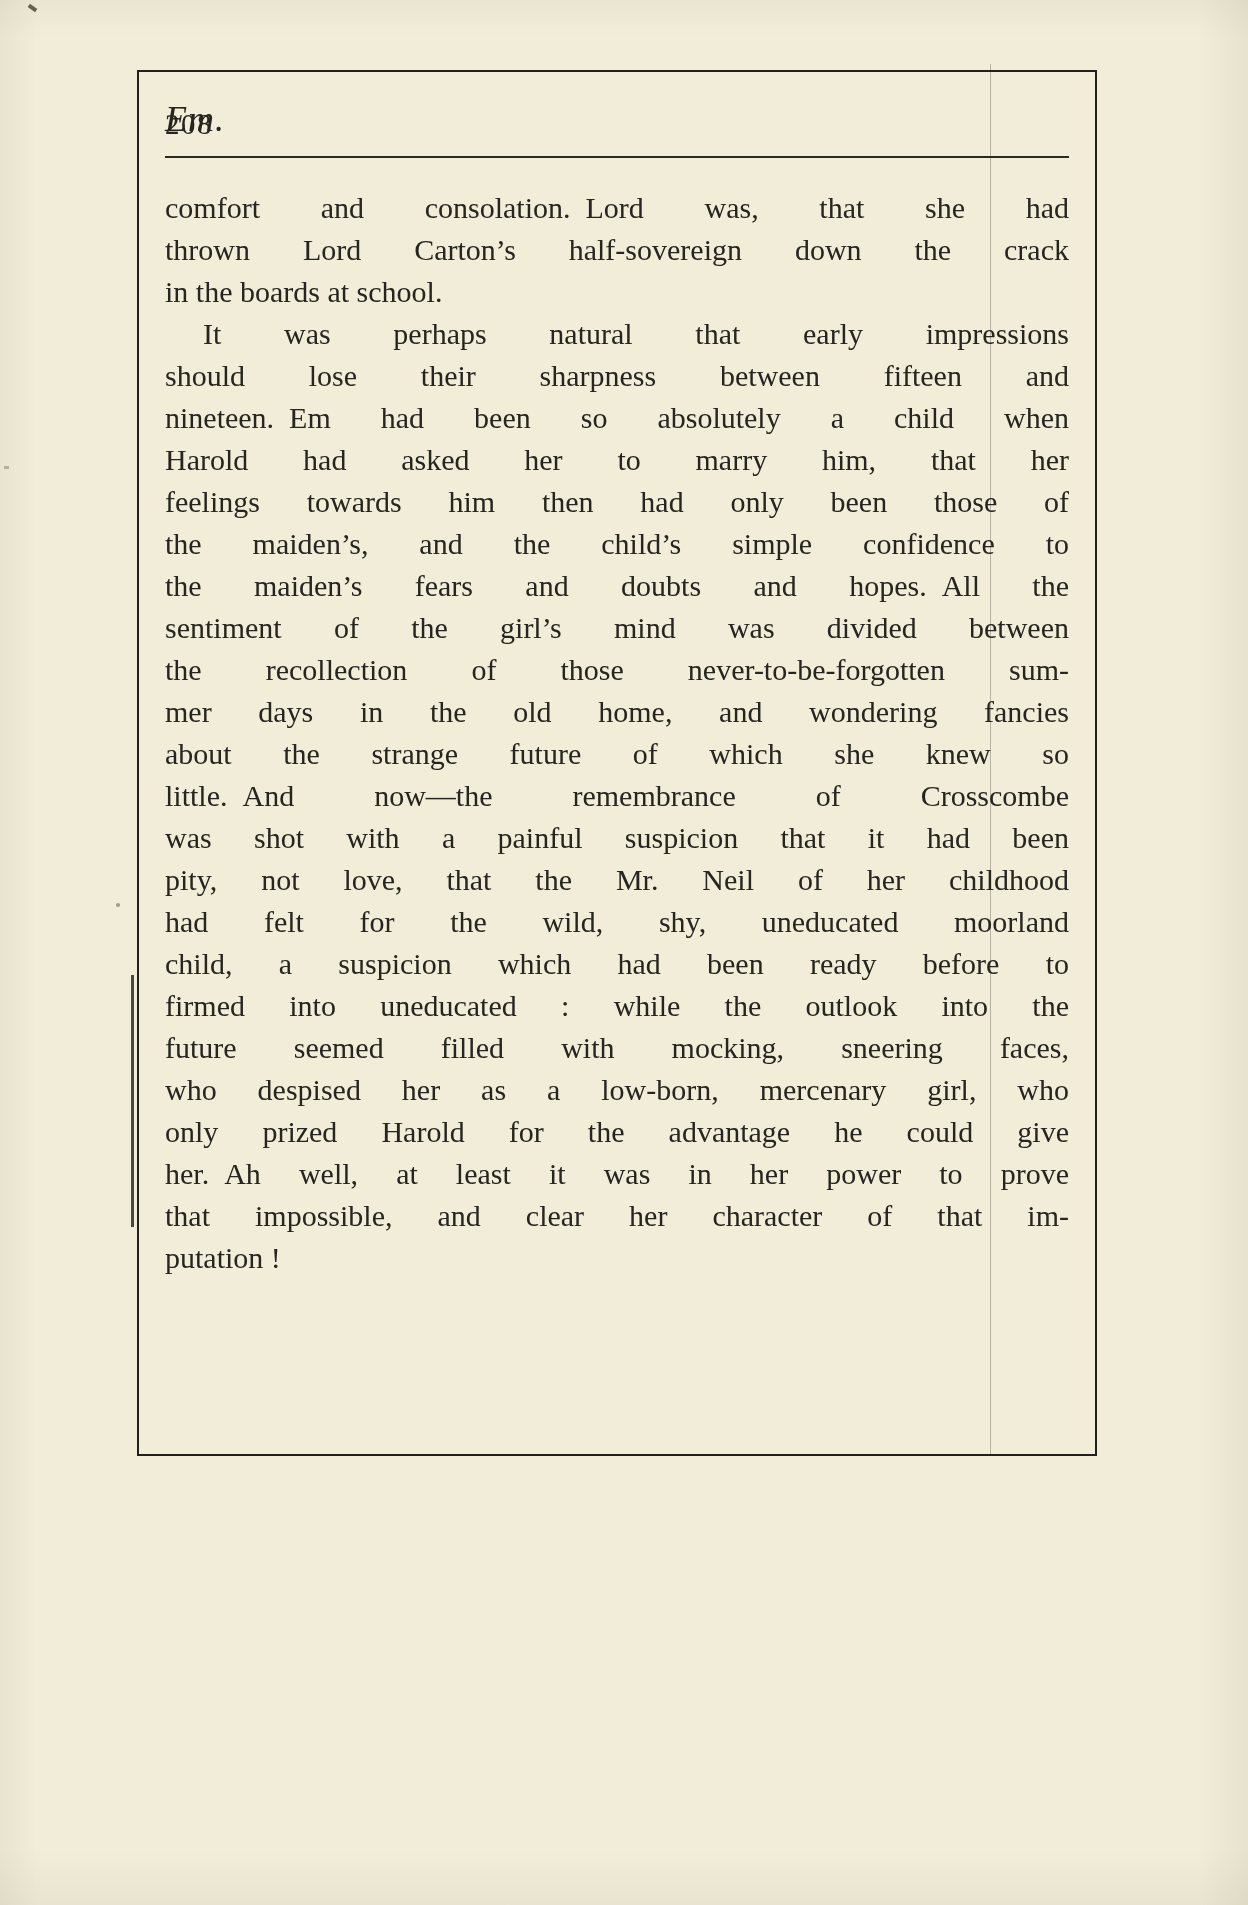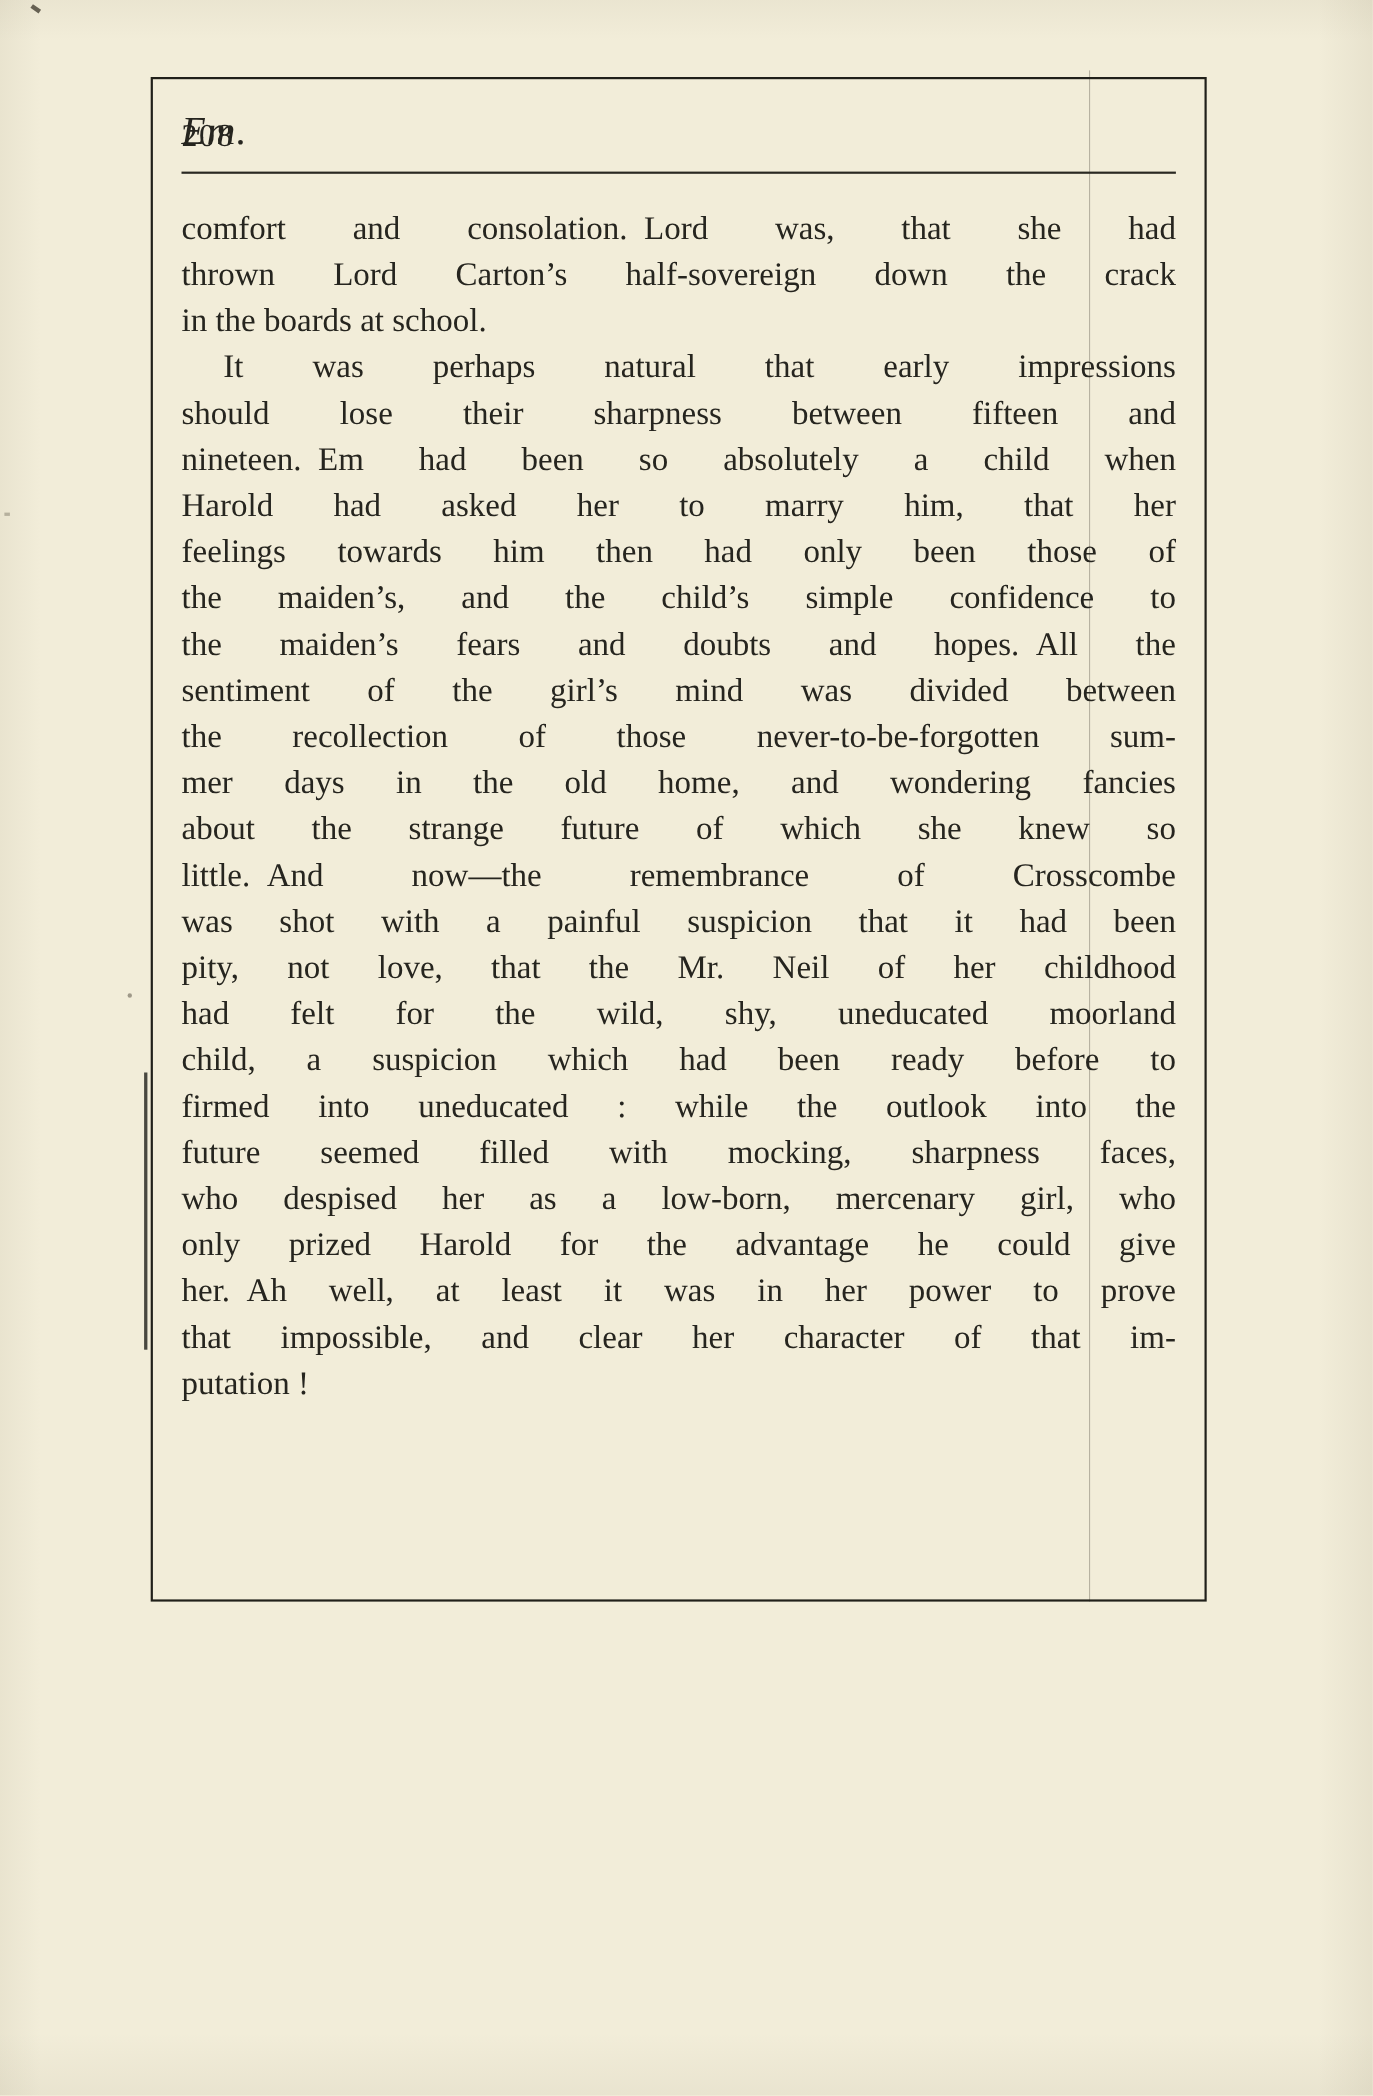--- a/index.html
+++ b/index.html
@@ -118,21 +118,21 @@
           <div class="line">sentiment of the girl’s mind was divided between</div>
           <div class="line">the recollection of those never-to-be-forgotten sum-</div>
           <div class="line">mer days in the old home, and wondering fancies</div>
           <div class="line">about the strange future of which she knew so</div>
           <div class="line">little. And now—the remembrance of Crosscombe</div>
           <div class="line">was shot with a painful suspicion that it had been</div>
           <div class="line">pity, not love, that the Mr. Neil of her childhood</div>
           <div class="line">had felt for the wild, shy, uneducated moorland</div>
           <div class="line">child, a suspicion which had been ready before to</div>
           <div class="line">firmed into uneducated : while the outlook into the</div>
-          <div class="line">future seemed filled with mocking, sharpness faces,</div>
+          <div class="line">future seemed filled with mocking, sneering faces,</div>
           <div class="line">who despised her as a low-born, mercenary girl, who</div>
           <div class="line">only prized Harold for the advantage he could give</div>
           <div class="line">her. Ah well, at least it was in her power to prove</div>
           <div class="line">that impossible, and clear her character of that im-</div>
           <div class="line para-end">putation !</div>
         </div>
 
     </div>
   </div>
 </div>

